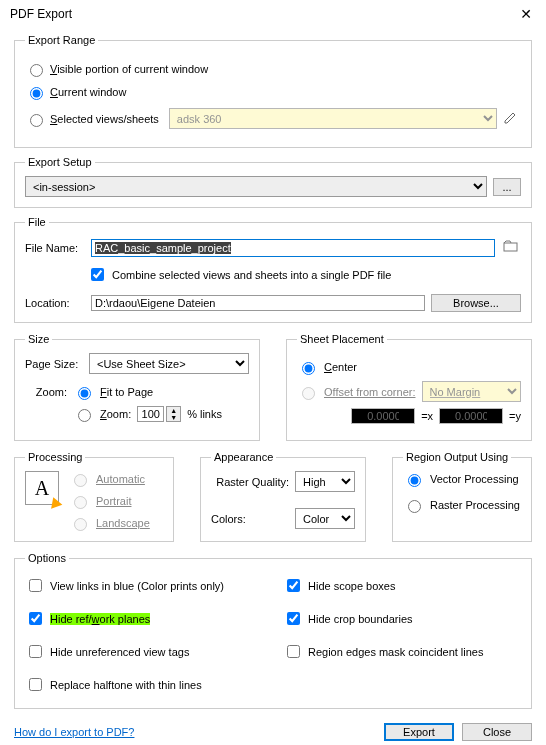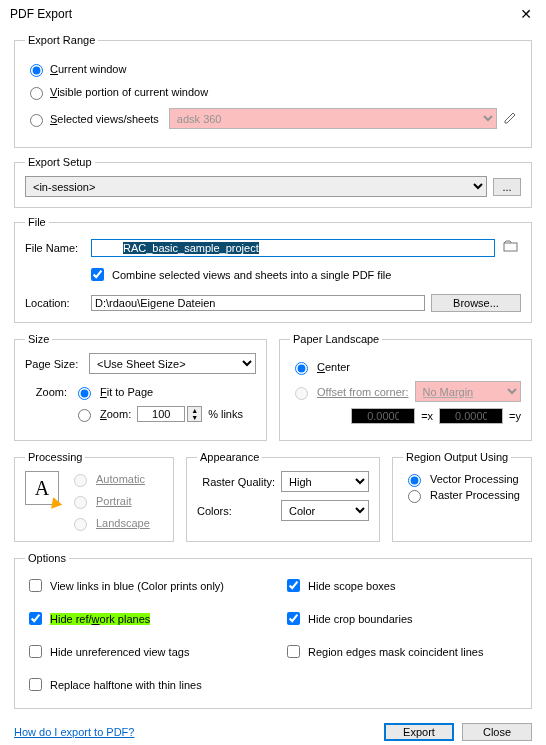--- a/index.html
+++ b/index.html
@@ -45,53 +45,52 @@
   }
   .underlined::first-letter { text-decoration: underline; }
   .row { display: flex; align-items: center; gap: 6px; }
   select, input[type=text] {
     font-size: 11px;
     padding: 1px 3px;
     border: 1px solid #999;
     background: #fff;
   }
   select { height: 21px; }
-  .disabled-select { background: #fca5a5; color: #666; }
+  .disabled-select { background: #fef9c3; color: #666; }
   .pencil-btn { background:none;border:none;padding:2px;cursor:pointer; }
   .label-col { width: 60px; display:inline-block; }
   .filename-input {
     flex: 1;
     border: 1px solid #0078d7;
     padding: 2px 3px;
   }
   .filename-input .sel {
-    background: #0c4a6e;
+    background: #404040;
     color: #fff;
-    margin-left: 28px;
   }
   .chk-row { display:flex; align-items:center; gap:5px; margin:4px 0; }
   .btn {
     background: #e9e9e9;
     border: 1px solid #aaa;
     padding: 2px 10px;
     font-size: 11px;
     min-width: 70px;
     text-align:center;
     cursor:pointer;
   }
   .btn-primary {
     border: 1px solid #0078d7;
     box-shadow: inset 0 0 0 1px #0078d7;
   }
-  .two-col { display:flex; gap:12px; }
+  .two-col { display:flex; gap:26px; }
   .two-col > fieldset { flex:1; }
   .spinner {
     display:inline-flex; align-items:center;
   }
-  .spinner input { width:48px; text-align:center; }
+  .spinner input { width:27px; text-align:center; }
   .spinner .arrows {
     display:flex; flex-direction:column; margin-left:2px;
     font-size:7px; line-height:7px; border:1px solid #999;
   }
   .spinner .arrows span { padding:0 3px; cursor:pointer; background:#eee; }
   .small-input { width:64px; background:#000000; color:#666; border:1px solid #bbb; padding:1px 15px; font-size:11px; }
   .font-icon {
     width:34px;height:34px;border:1px solid #999;display:flex;align-items:center;justify-content:center;
     font-family:"Times New Roman",serif;font-size:20px;position:relative;
   }
@@ -121,26 +120,26 @@
 <div class="titlebar">
   <span>PDF Export</span>
   <span class="close-x">✕</span>
 </div>
 
 <div class="body">
 
   <fieldset>
     <legend>Export Range</legend>
     <div class="radio-row">
+      <input type="radio" style="">
+      <span><span style="text-decoration:underline">V</span><span>isible portion of current window</span></span>
+    </div>
+    <div class="radio-row">
       <input type="radio" checked="" style="">
       <span class="underlined">Current window</span>
-    </div>
-    <div class="radio-row">
-      <input type="radio" style="">
-      <span><span style="text-decoration:underline">V</span><span>isible portion of current window</span></span>
     </div>
     <div class="radio-row">
       <input type="radio" style="">
       <span><span style="text-decoration:underline">S</span>elected views/sheets</span>
       <select class="disabled-select" disabled="" style="flex:1;margin-left:6px">
         <option>adsk 360</option>
       </select>
       <button class="pencil-btn">
         <span>
           <svg width="16" height="16">
@@ -212,21 +211,21 @@
           <span class="arrows">
               <span>▲</span>
               <span>▼</span>
             </span>
         </span>
         <span>% links</span>
       </div>
     </fieldset>
 
     <fieldset>
-      <legend>Paper Landscape</legend>
+      <legend>Sheet Placement</legend>
       <div class="pp-row">
         <input type="radio" checked="" style="">
         <span><span style="text-decoration:underline">C</span>enter</span>
       </div>
       <div class="pp-row muted-radio">
         <input type="radio" disabled="" style="">
         <span>Offset from corner:</span>
         <select class="disabled-select" disabled="" style="flex:1">
           <option>No Margin</option>
         </select>
@@ -257,33 +256,33 @@
           <label class="row muted-radio">
               <input type="radio" disabled="" style="">
               <span>Landscape</span>
             </label>
         </div>
       </div>
     </fieldset>
 
     <fieldset style="flex:1">
       <legend>Appearance</legend>
-      <div class="row" style="margin-bottom:8px">
+      <div class="row" style="margin-bottom:16px">
         <span style="width:78px;text-align:right">Raster Quality:</span>
         <select style="flex:1"><option>High</option></select>
       </div>
       <div class="row">
         <span style="width:78px;">Colors:</span>
         <select style="flex:1"><option>Color</option></select>
       </div>
     </fieldset>
 
     <fieldset style="flex:0 0 140px">
       <legend>Region Output Using</legend>
-      <label class="row" style="">
+      <label class="row" style="margin-bottom:10px">
           <input type="radio" checked="" style="">
           <span>Vector Processing</span>
         </label>
       <label class="row">
           <input type="radio" style="">
           <span>Raster Processing</span>
         </label>
     </fieldset>
   </div>
 

